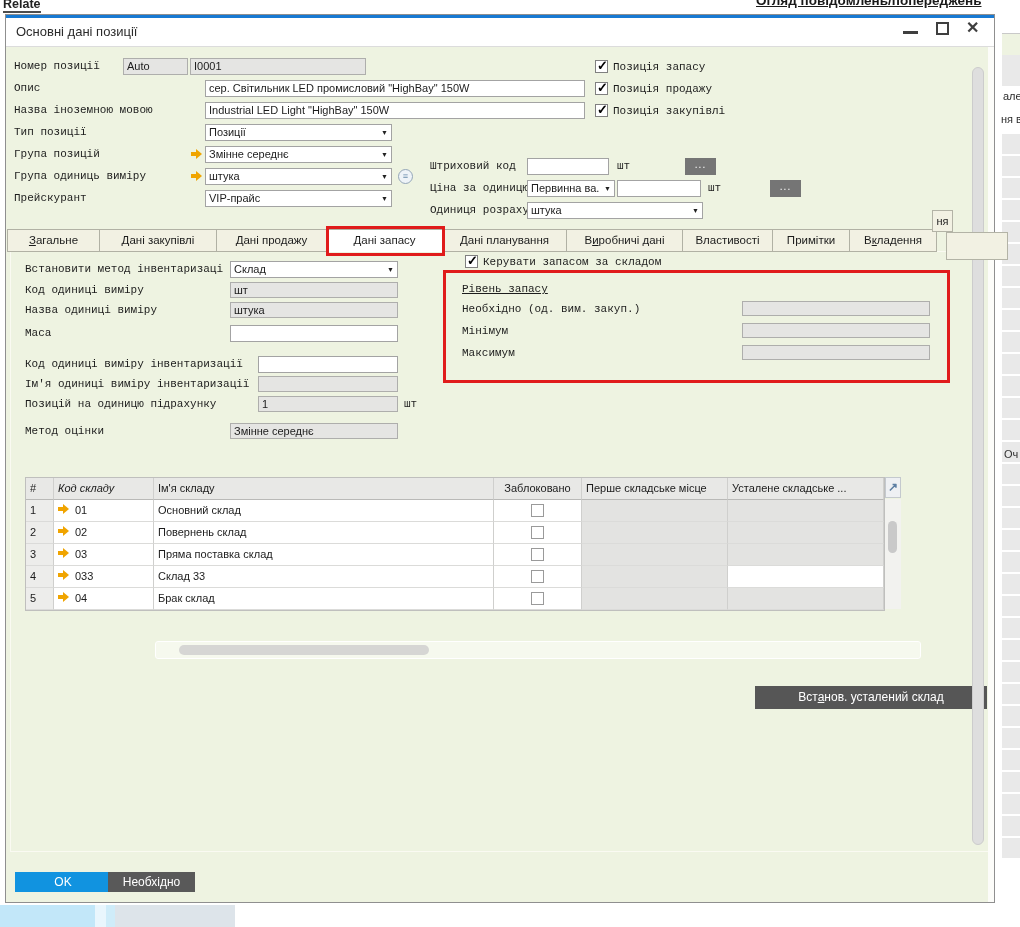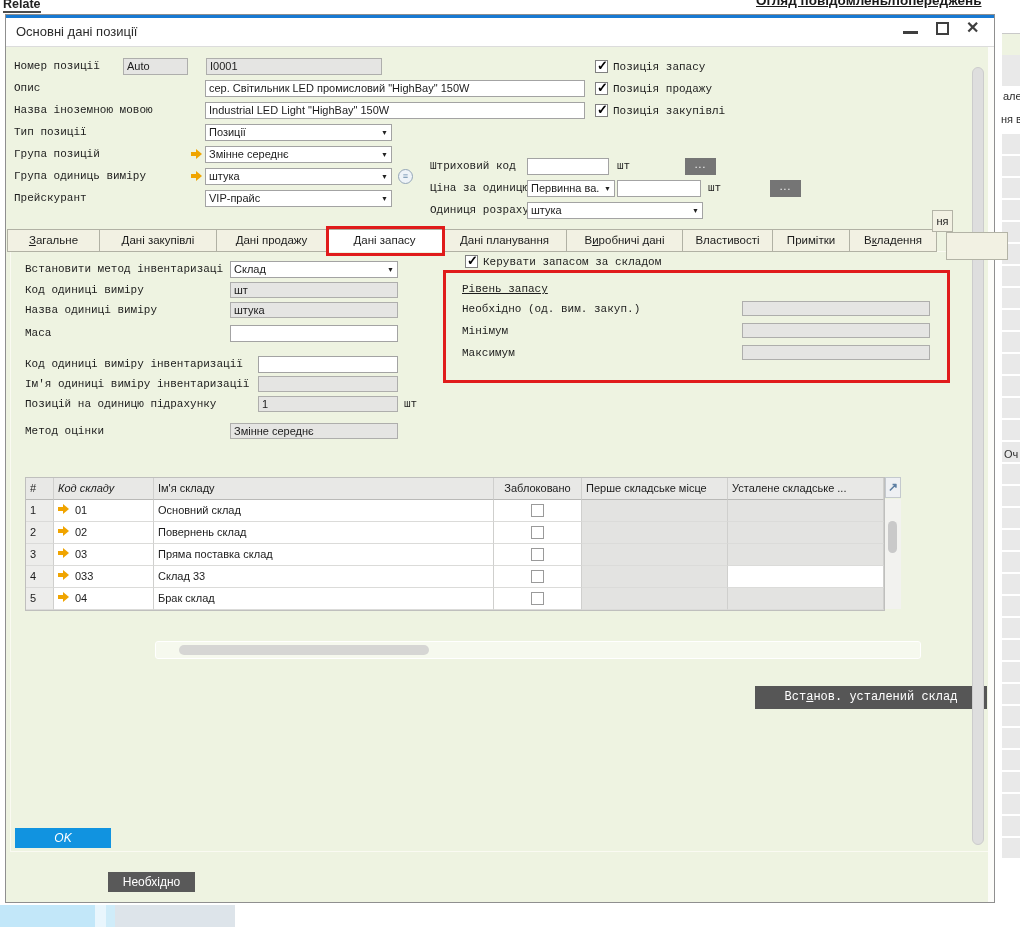--- a/index.html
+++ b/index.html
@@ -103,21 +103,21 @@
   <div class="abs" style="left:6px;top:15px;width:988px;height:3px;background:#1779d2;z-index:11;"></div>
   <div class="abs" style="left:6px;top:18px;width:988px;height:29px;background:#ffffff;z-index:11;"></div>
   <div class="abs" style="left:16px;top:24px;font-size:13px;color:#2b2b2b;z-index:12;">Основні дані позиції</div>
   <div class="abs" style="left:903px;top:31px;width:15px;height:3px;background:#3f3f3f;z-index:12;"></div>
   <div class="abs" style="left:936px;top:22px;width:13px;height:13px;border:2px solid #3f3f3f;box-sizing:border-box;z-index:12;"></div>
   <div class="abs" style="left:966px;top:18px;font-size:16px;font-weight:bold;color:#3f3f3f;z-index:12;">✕</div>
   <div class="abs" style="left:6px;top:46px;width:988px;height:1px;background:#dcdcdc;z-index:11;"></div>
 
   <div class="lbl" style="left:14px;top:60px;z-index:12;">Номер позиції</div>
   <div class="fld dis" style="left:123px;top:58px;width:65px;z-index:12;">Auto</div>
-  <div class="fld dis" style="left:206px;top:58px;width:176px;z-index:12;">I0001</div>
+  <div class="fld dis" style="left:190px;top:58px;width:176px;z-index:12;">I0001</div>
 
   <div class="lbl" style="left:14px;top:82px;z-index:12;">Опис</div>
   <div class="fld" style="left:205px;top:80px;width:380px;z-index:12;">сер. Світильник LED промисловий "HighBay" 150W</div>
 
   <div class="lbl" style="left:14px;top:104px;z-index:12;">Назва іноземною мовою</div>
   <div class="fld" style="left:205px;top:102px;width:380px;z-index:12;">Industrial LED Light "HighBay" 150W</div>
 
   <div class="lbl" style="left:14px;top:126px;z-index:12;">Тип позиції</div>
   <div class="fld dd" style="left:205px;top:124px;width:187px;z-index:12;"><span>Позиції</span><span class="caret">▼</span></div>
 
@@ -265,26 +265,26 @@
     </div>
   <div class="abs" style="left:885px;top:477px;width:16px;height:21px;background:#eef0f3;border:1px solid #c4c9ce;box-sizing:border-box;text-align:center;line-height:19px;font-weight:bold;color:#5d7fa3;font-size:12px;z-index:12;">↗</div>
   <div class="abs" style="left:885px;top:499px;width:16px;height:110px;background:#f2f2ef;z-index:12;">
     <div class="abs" style="left:3px;top:22px;width:9px;height:32px;background:#c9c9c9;border-radius:5px;"></div>
   </div>
 
   <div class="abs" style="left:155px;top:641px;width:766px;height:18px;background:#f6f9ee;border:1px solid #ffffff;border-radius:3px;box-sizing:border-box;z-index:12;">
     <div class="abs" style="left:23px;top:3px;width:250px;height:10px;background:#d6d6d4;border-radius:5px;"></div>
   </div>
 
-  <div class="btn" style="left:755px;top:686px;width:232px;height:23px;background:#565656;line-height:23px;z-index:12;font-family:Liberation Mono, monospace;">Вст<u>а</u>нов. усталений склад</div>
+  <div class="btn" style="left:755px;top:686px;width:232px;height:23px;background:#565656;line-height:23px;z-index:12;">Вст<u>а</u>нов. усталений склад</div>
 
   <div class="abs" style="left:988px;top:47px;width:6px;height:855px;background:#fcfcf9;z-index:11;"></div>
   <div class="abs" style="left:972px;top:67px;width:12px;height:778px;background:#dedede;border:1px solid #cccccc;border-radius:6px;box-sizing:border-box;z-index:13;"></div>
 
-  <div class="btn" style="left:15px;top:828px;width:96px;height:20px;background:#1193e0;z-index:12;font-style:italic;">OK</div>
+  <div class="btn" style="left:15px;top:872px;width:96px;height:20px;background:#1193e0;z-index:12;">OK</div>
   <div class="btn" style="left:108px;top:872px;width:87px;height:20px;background:#595959;z-index:12;">Необхідно</div>
 
   <div class="fragtab" style="left:932px;top:210px;width:21px;height:22px;">ня</div>
   <div class="fragtab" style="left:946px;top:232px;width:62px;height:28px;"></div>
 
   <div class="redbox" style="left:326px;top:226px;width:119px;height:30px;"></div>
   <div class="redbox" style="left:443px;top:270px;width:507px;height:113px;"></div>
 
 </div>
 

